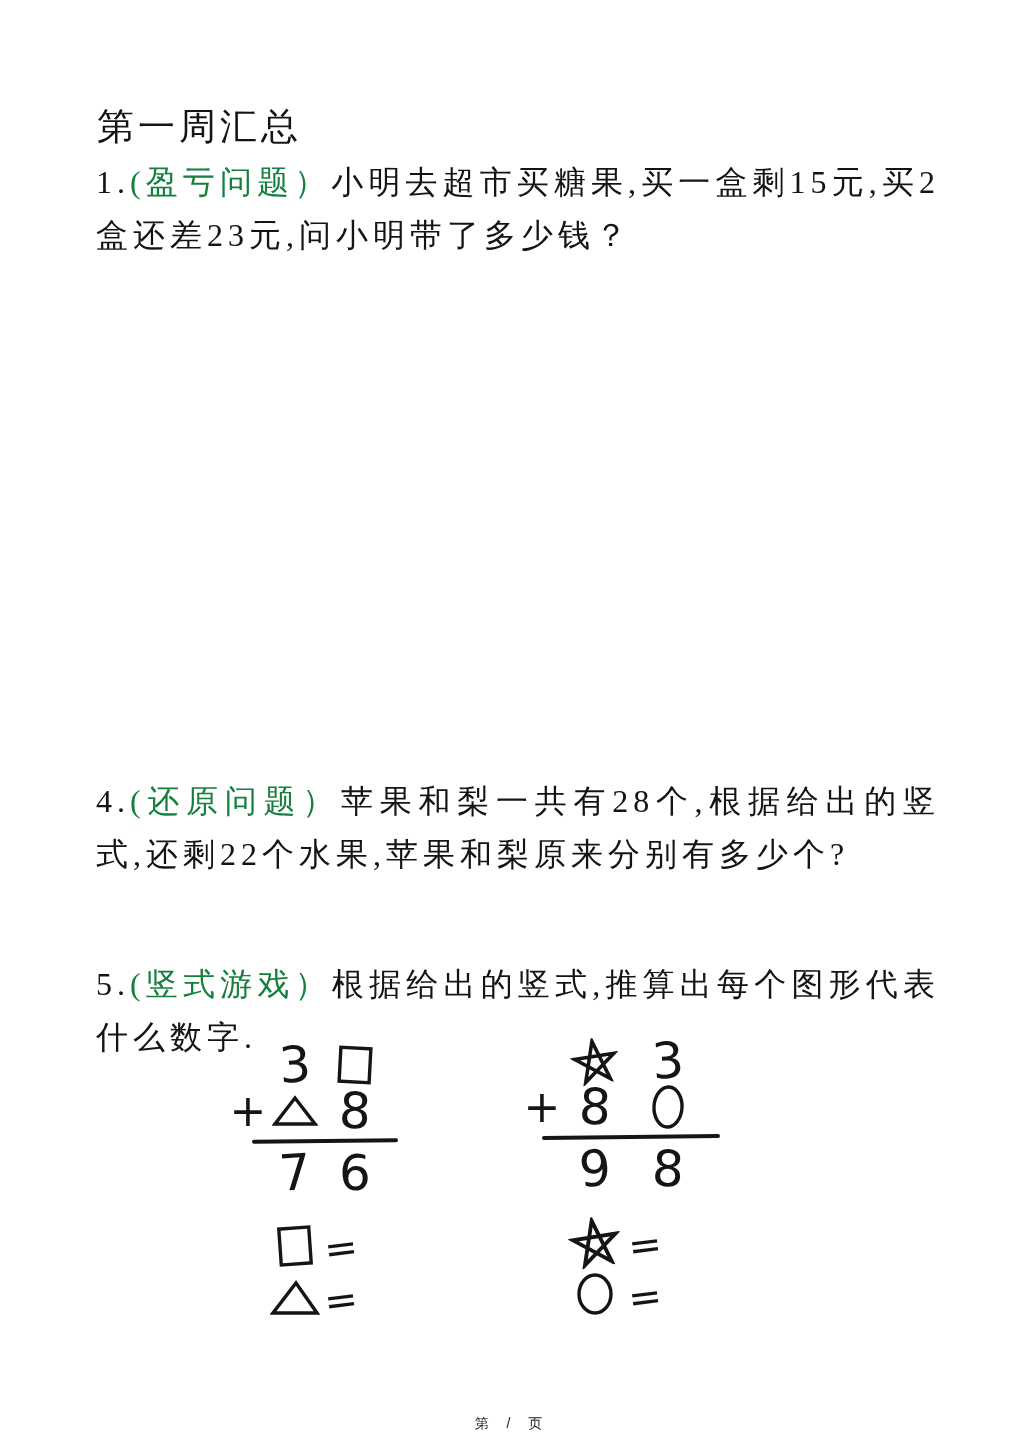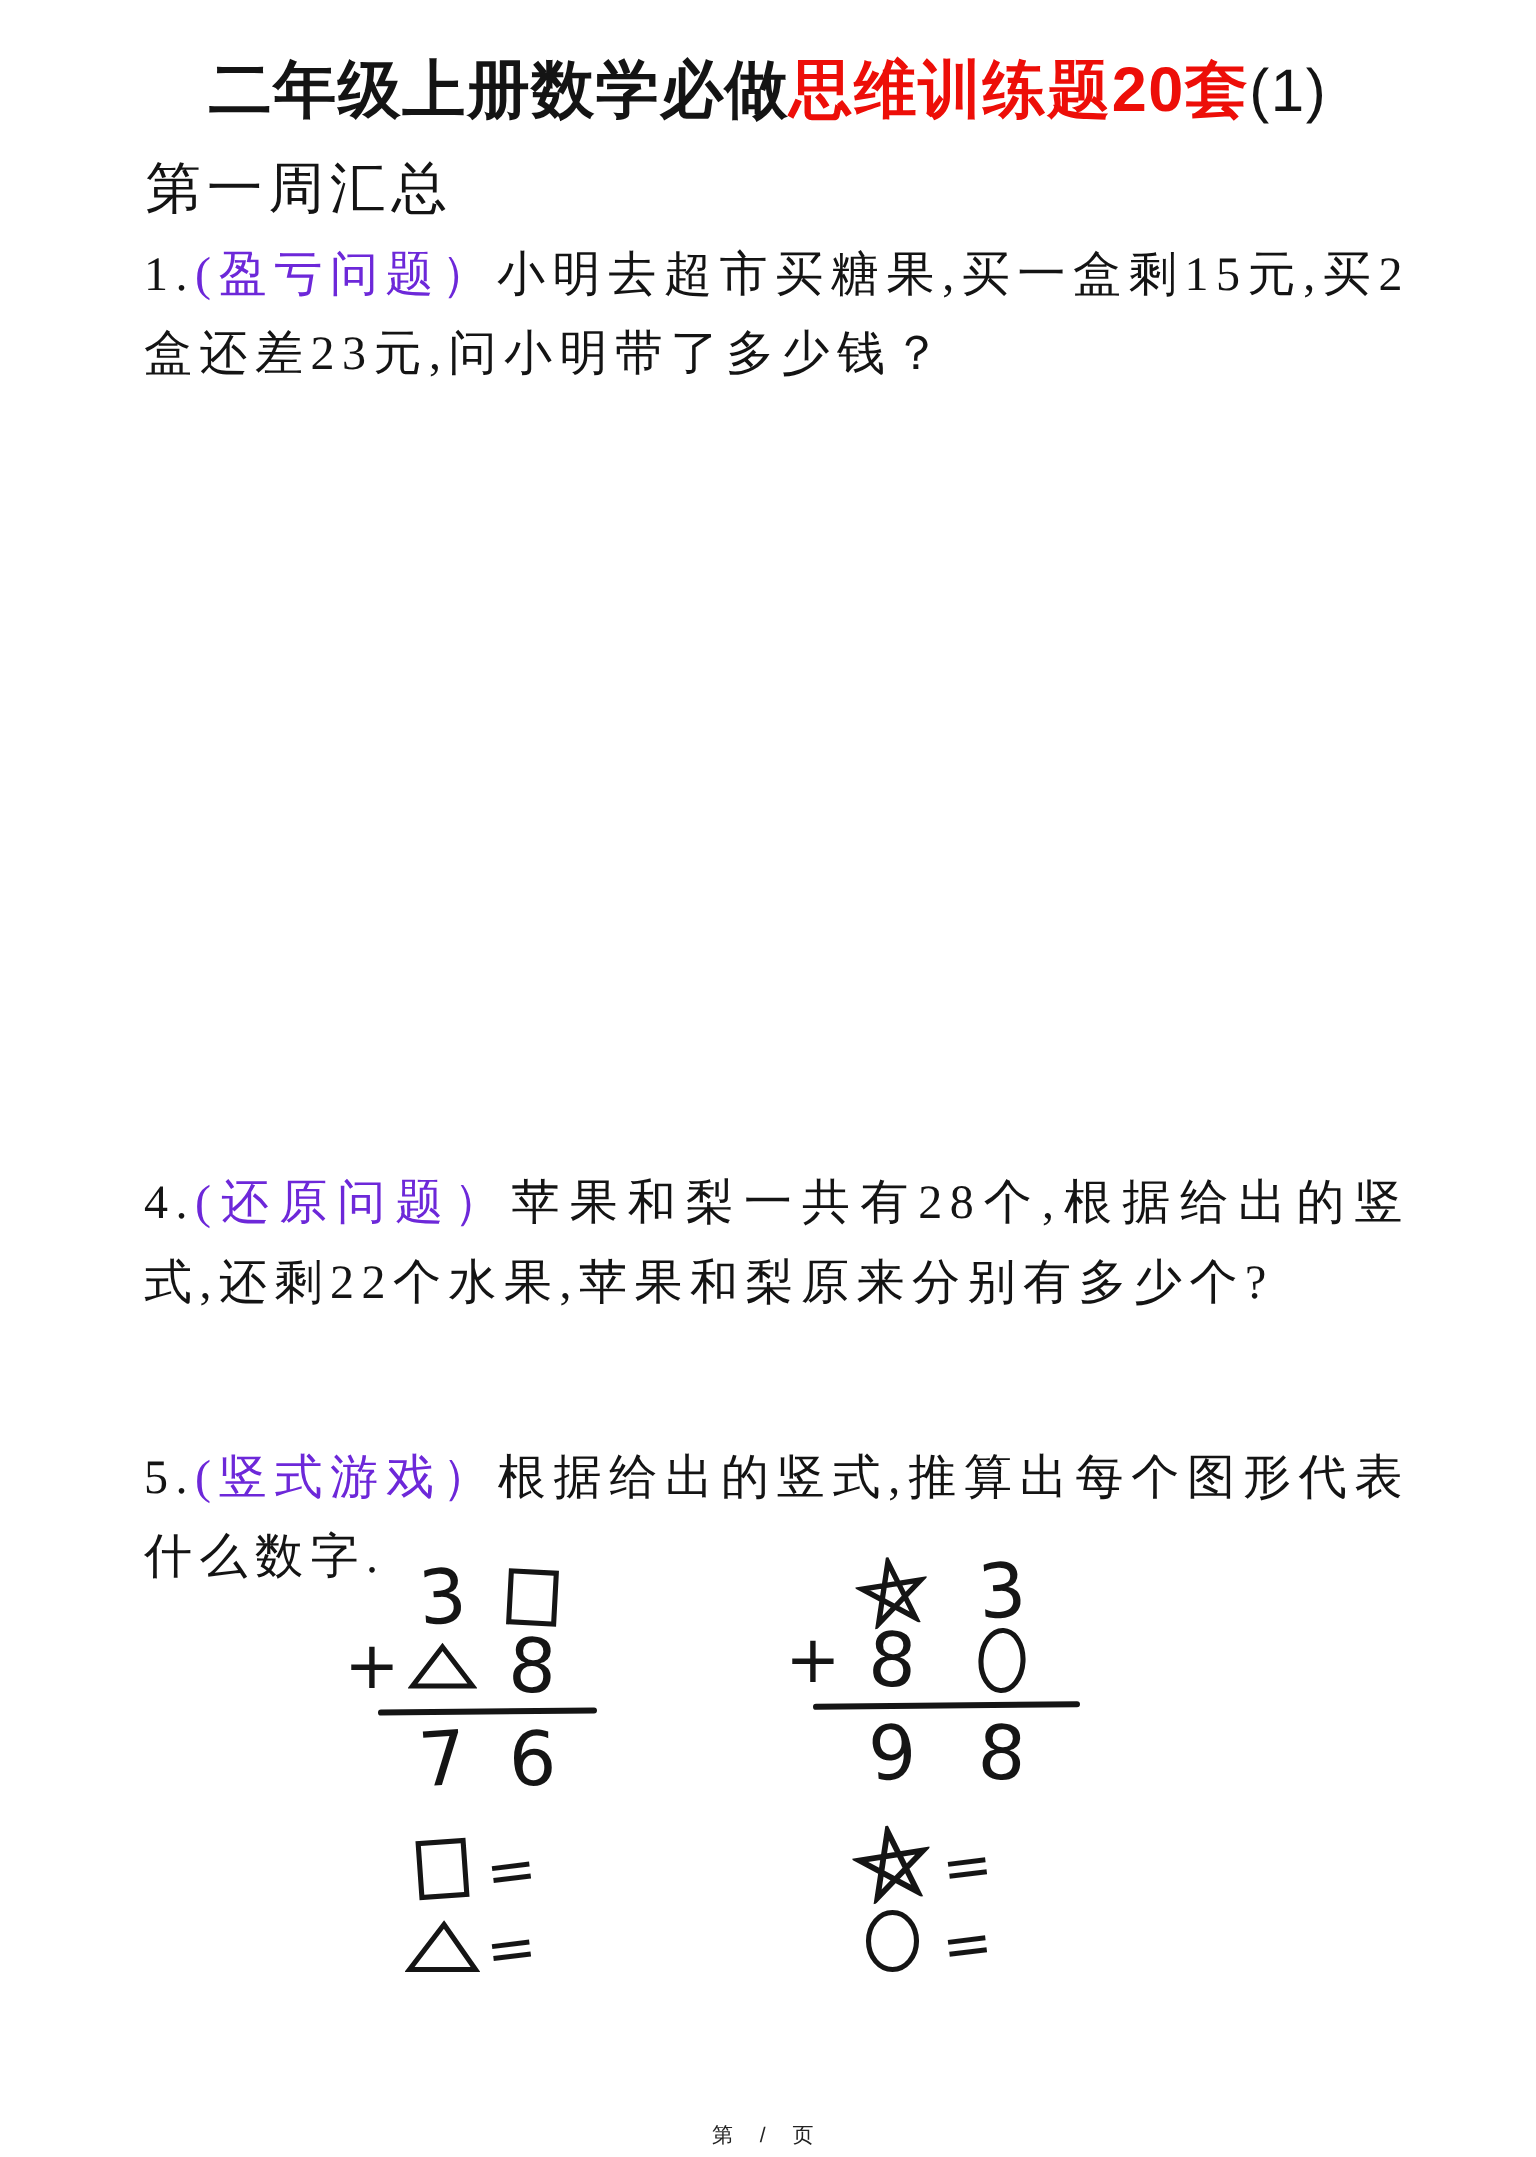--- a/index.html
+++ b/index.html
@@ -27,21 +27,21 @@
   .subtitle {
     position:absolute; top:106px; left:97px;
     font-size:37px; line-height:42px; letter-spacing:4px;
   }
   
   .problem {
     position:absolute; left:96px; width:844px;
     font-size:32px; line-height:53px; letter-spacing:5px;
     text-align:justify;
   }
-  .problem .tag { color:#6d28d9; }
+  .problem .tag { color:#15803d; }
   .p1 { top:156px; }
   .p2 { top:360px; }
   .p3 { top:572px; }
   .p4 { top:775px; }
   .p5 { top:958px; }
   
   .vp {
     position:absolute;
     font-family:"DejaVu Sans","Liberation Sans",sans-serif;
     color:#151515;
@@ -85,23 +85,20 @@
     font-size:14px; color:#222;
     letter-spacing:7px;
     margin-top:29px;
   }
 </style>
 </head>
 <body>
 
 <div class="page">
 
-  <div class="title">
-    <span>二年级上册数学必做</span><span class="red">思维训练题20套</span><span class="paren">(1)</span>
-  </div>
 
   <div class="subtitle">第一周汇总</div>
 
   <div class="problem p1">
     <span>1.</span><span class="tag">(盈亏问题）</span><span>小明去超市买糖果,买一盒剩15元,买2盒还差23元,问小明带了多少钱？</span>
   </div>
 
 
 
   <div class="problem p4">

